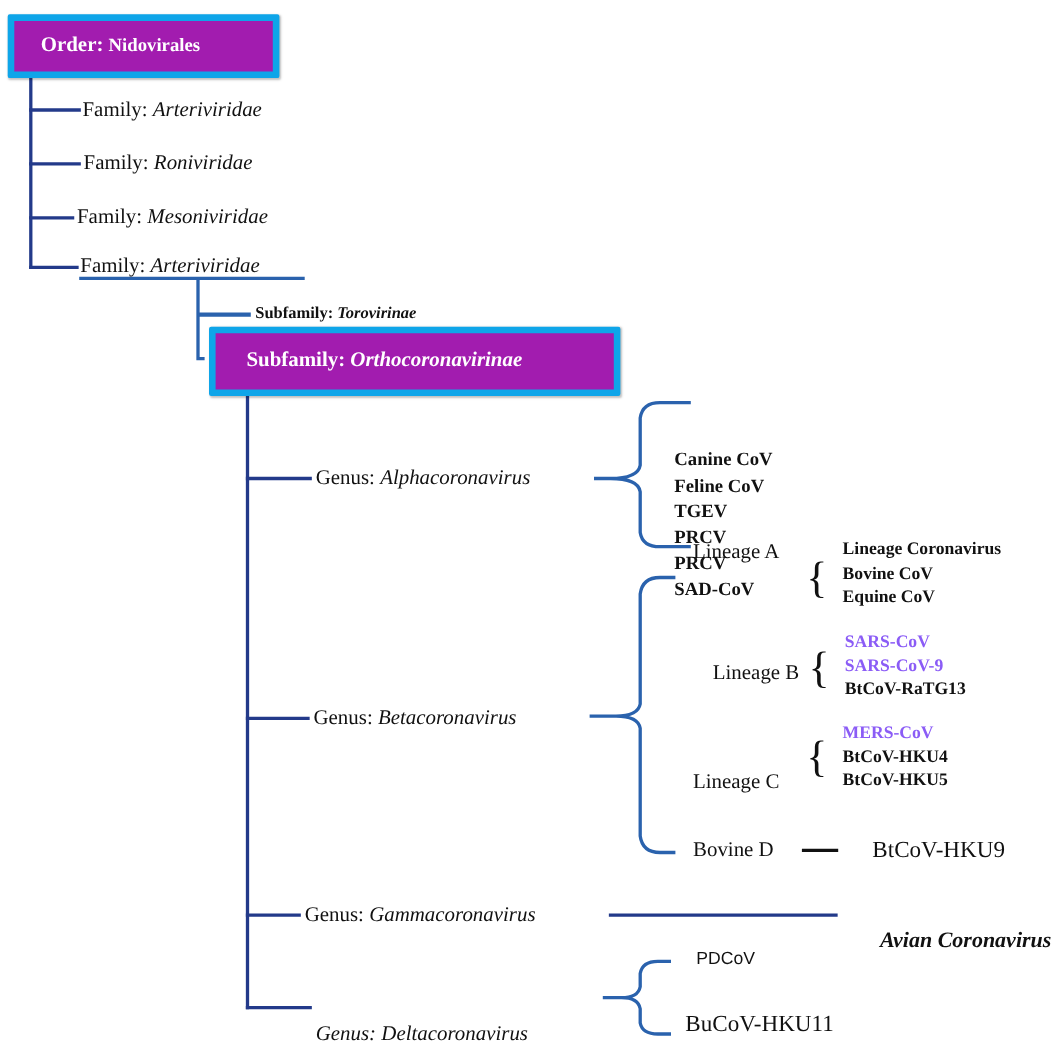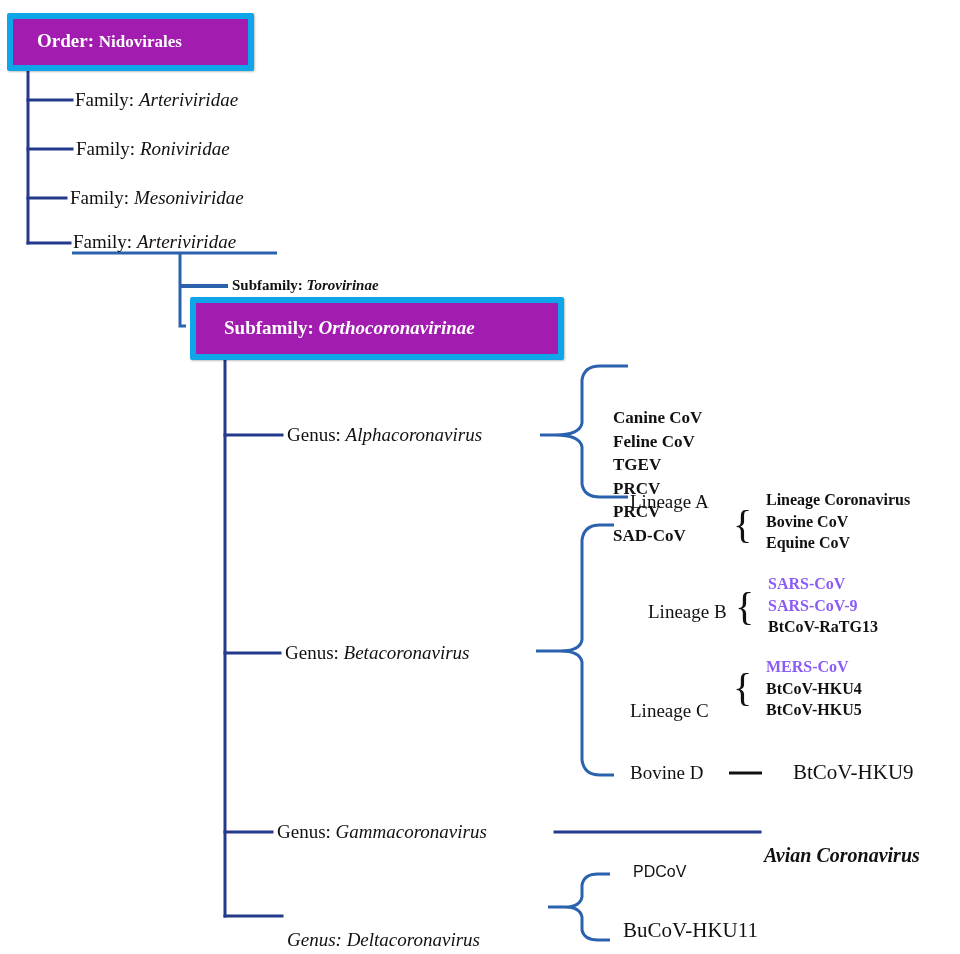--- a/index.html
+++ b/index.html
@@ -135,16 +135,16 @@
 <div class="abs cbrace" style="left:733px; top:668px;">{</div>
 <div class="abs sp2" style="left:766px; top:656px;">
   <div class="red">MERS-CoV</div>
   <div>BtCoV-HKU4</div>
   <div>BtCoV-HKU5</div>
 </div>
 
 <div class="abs t" style="left:630px; top:762px;">Bovine D</div>
 <div class="abs" style="left:765px; top:760px; font-size:21px;margin-left:28px;">BtCoV-HKU9</div>
 
-<div class="abs i tb" style="left:764px; top:820px; font-size:20px;">Avian Coronavirus</div>
+<div class="abs i tb" style="left:800px; top:820px; font-size:20px;">Avian Coronavirus</div>
 
 <div class="abs" style="left:633px; top:863px; font-family:'Liberation Sans','DejaVu Sans',sans-serif; font-size:16px;">PDCoV</div>
 <div class="abs" style="left:623px; top:918px; font-size:21px;">BuCoV-HKU11</div>
 
 </body></html>

